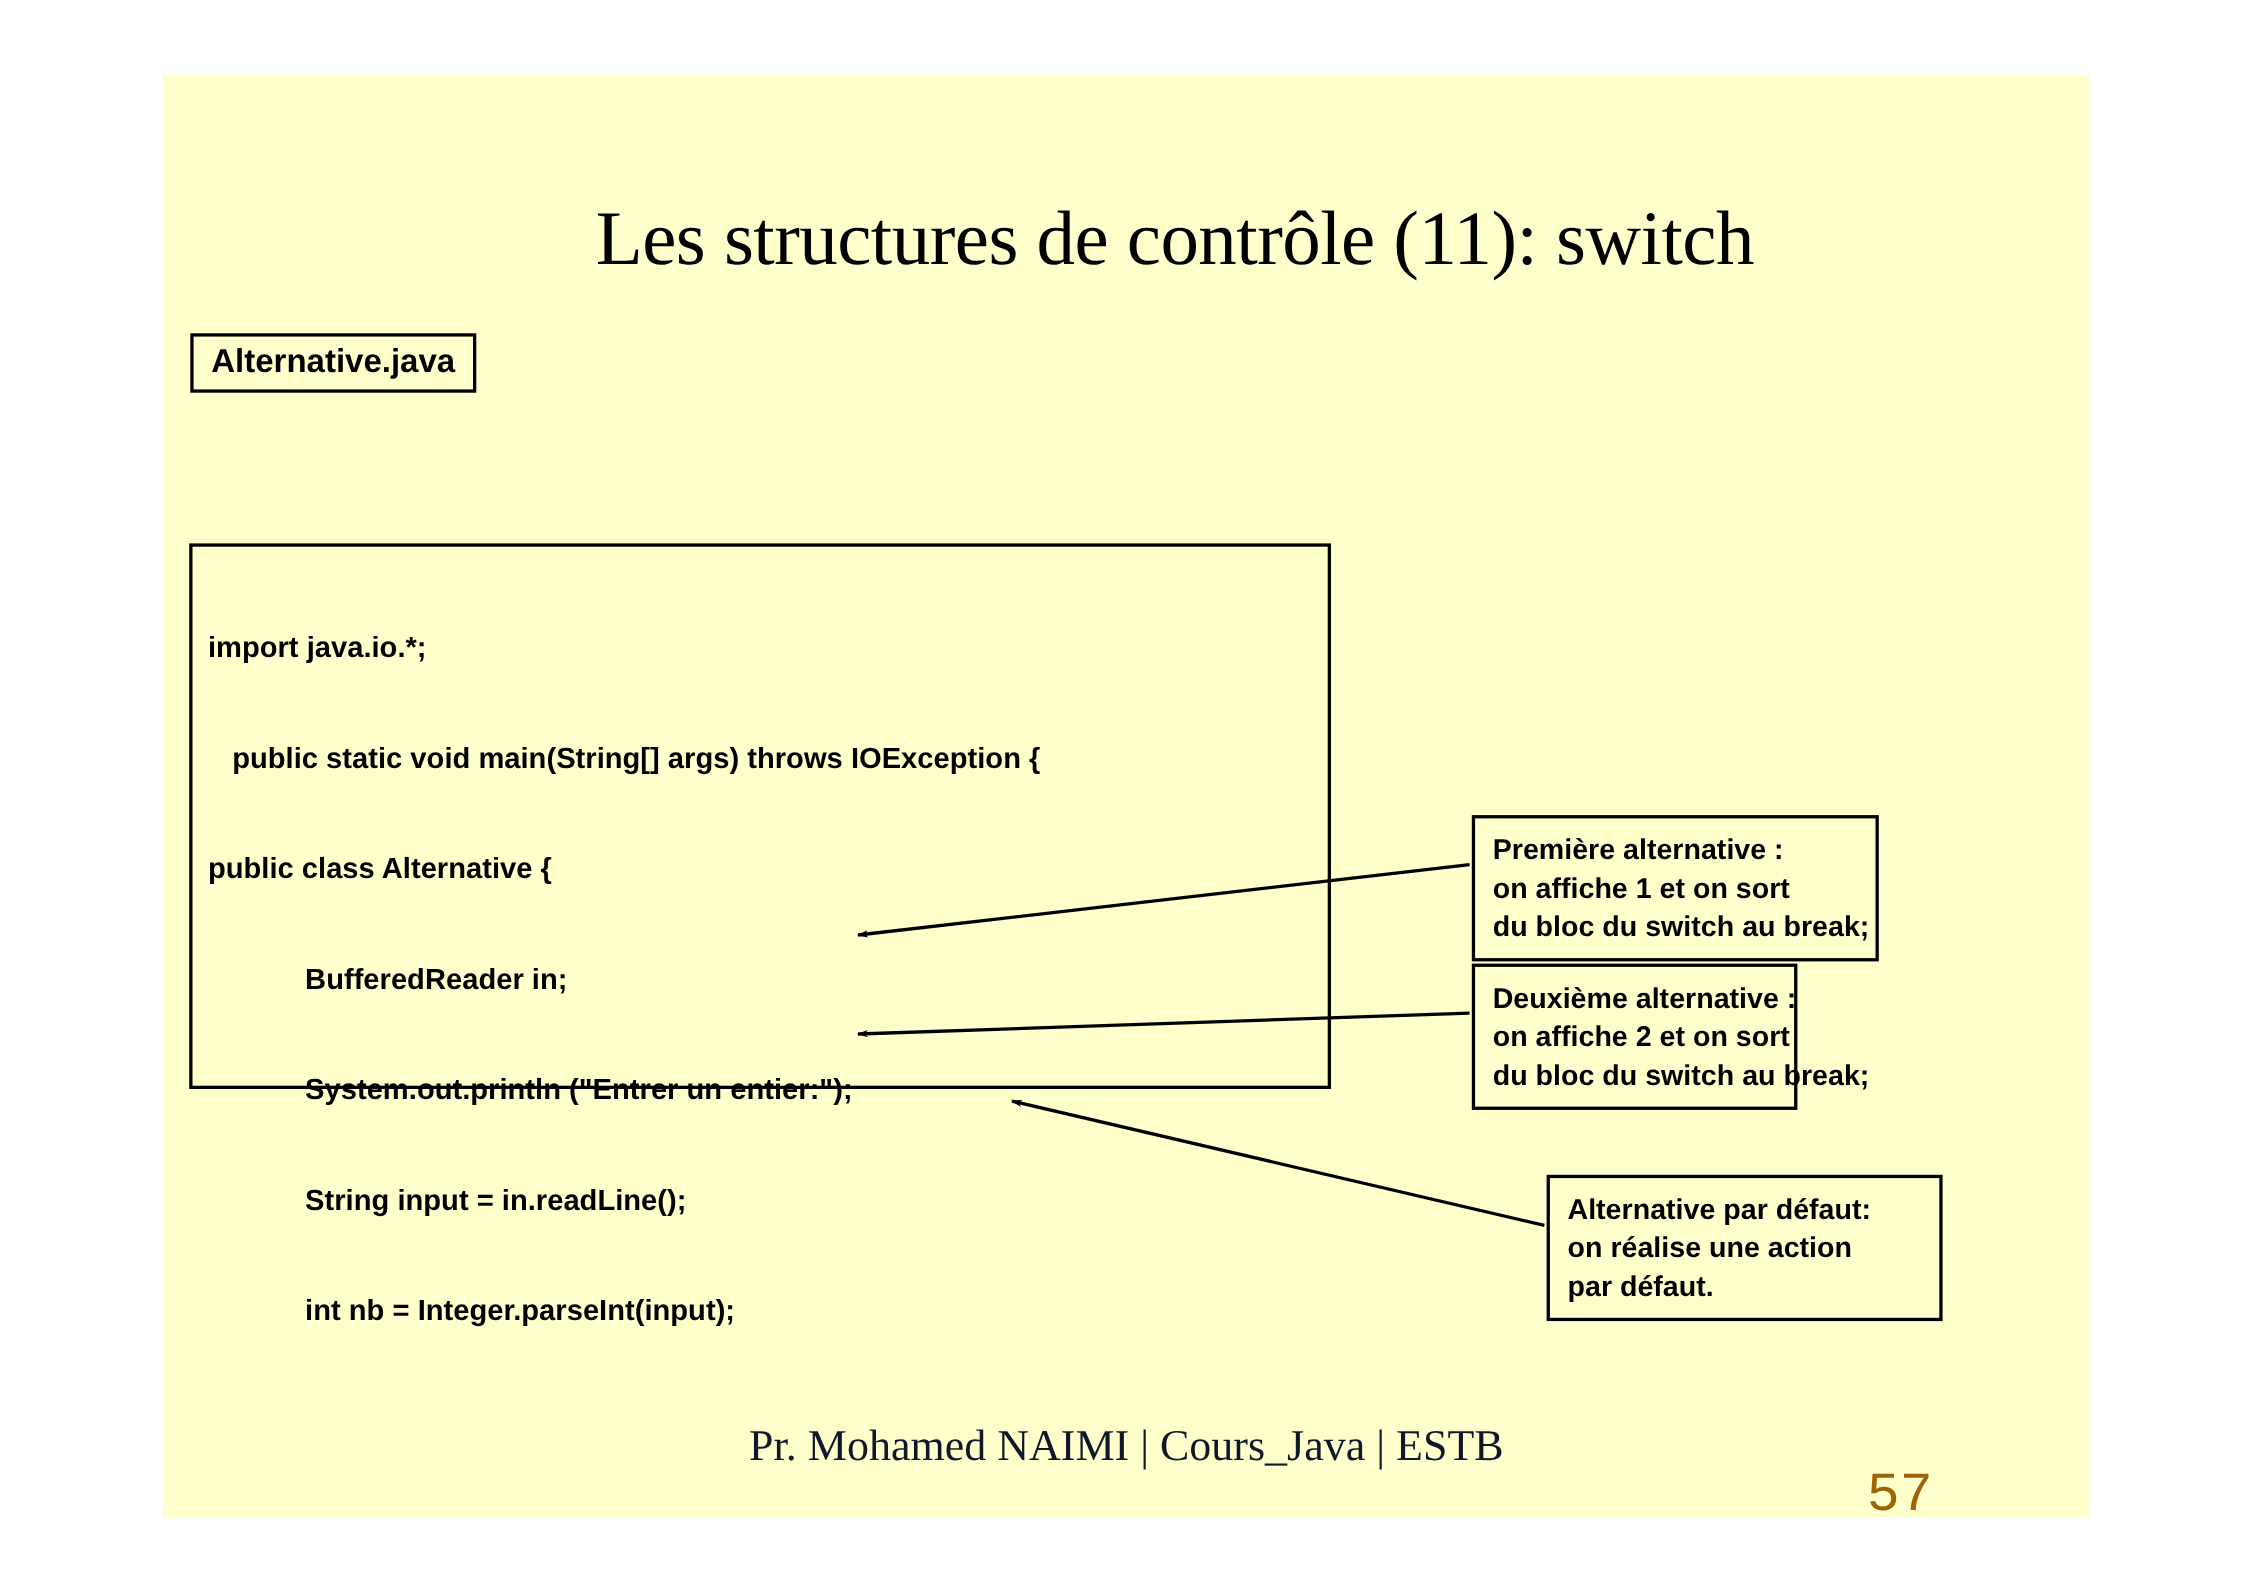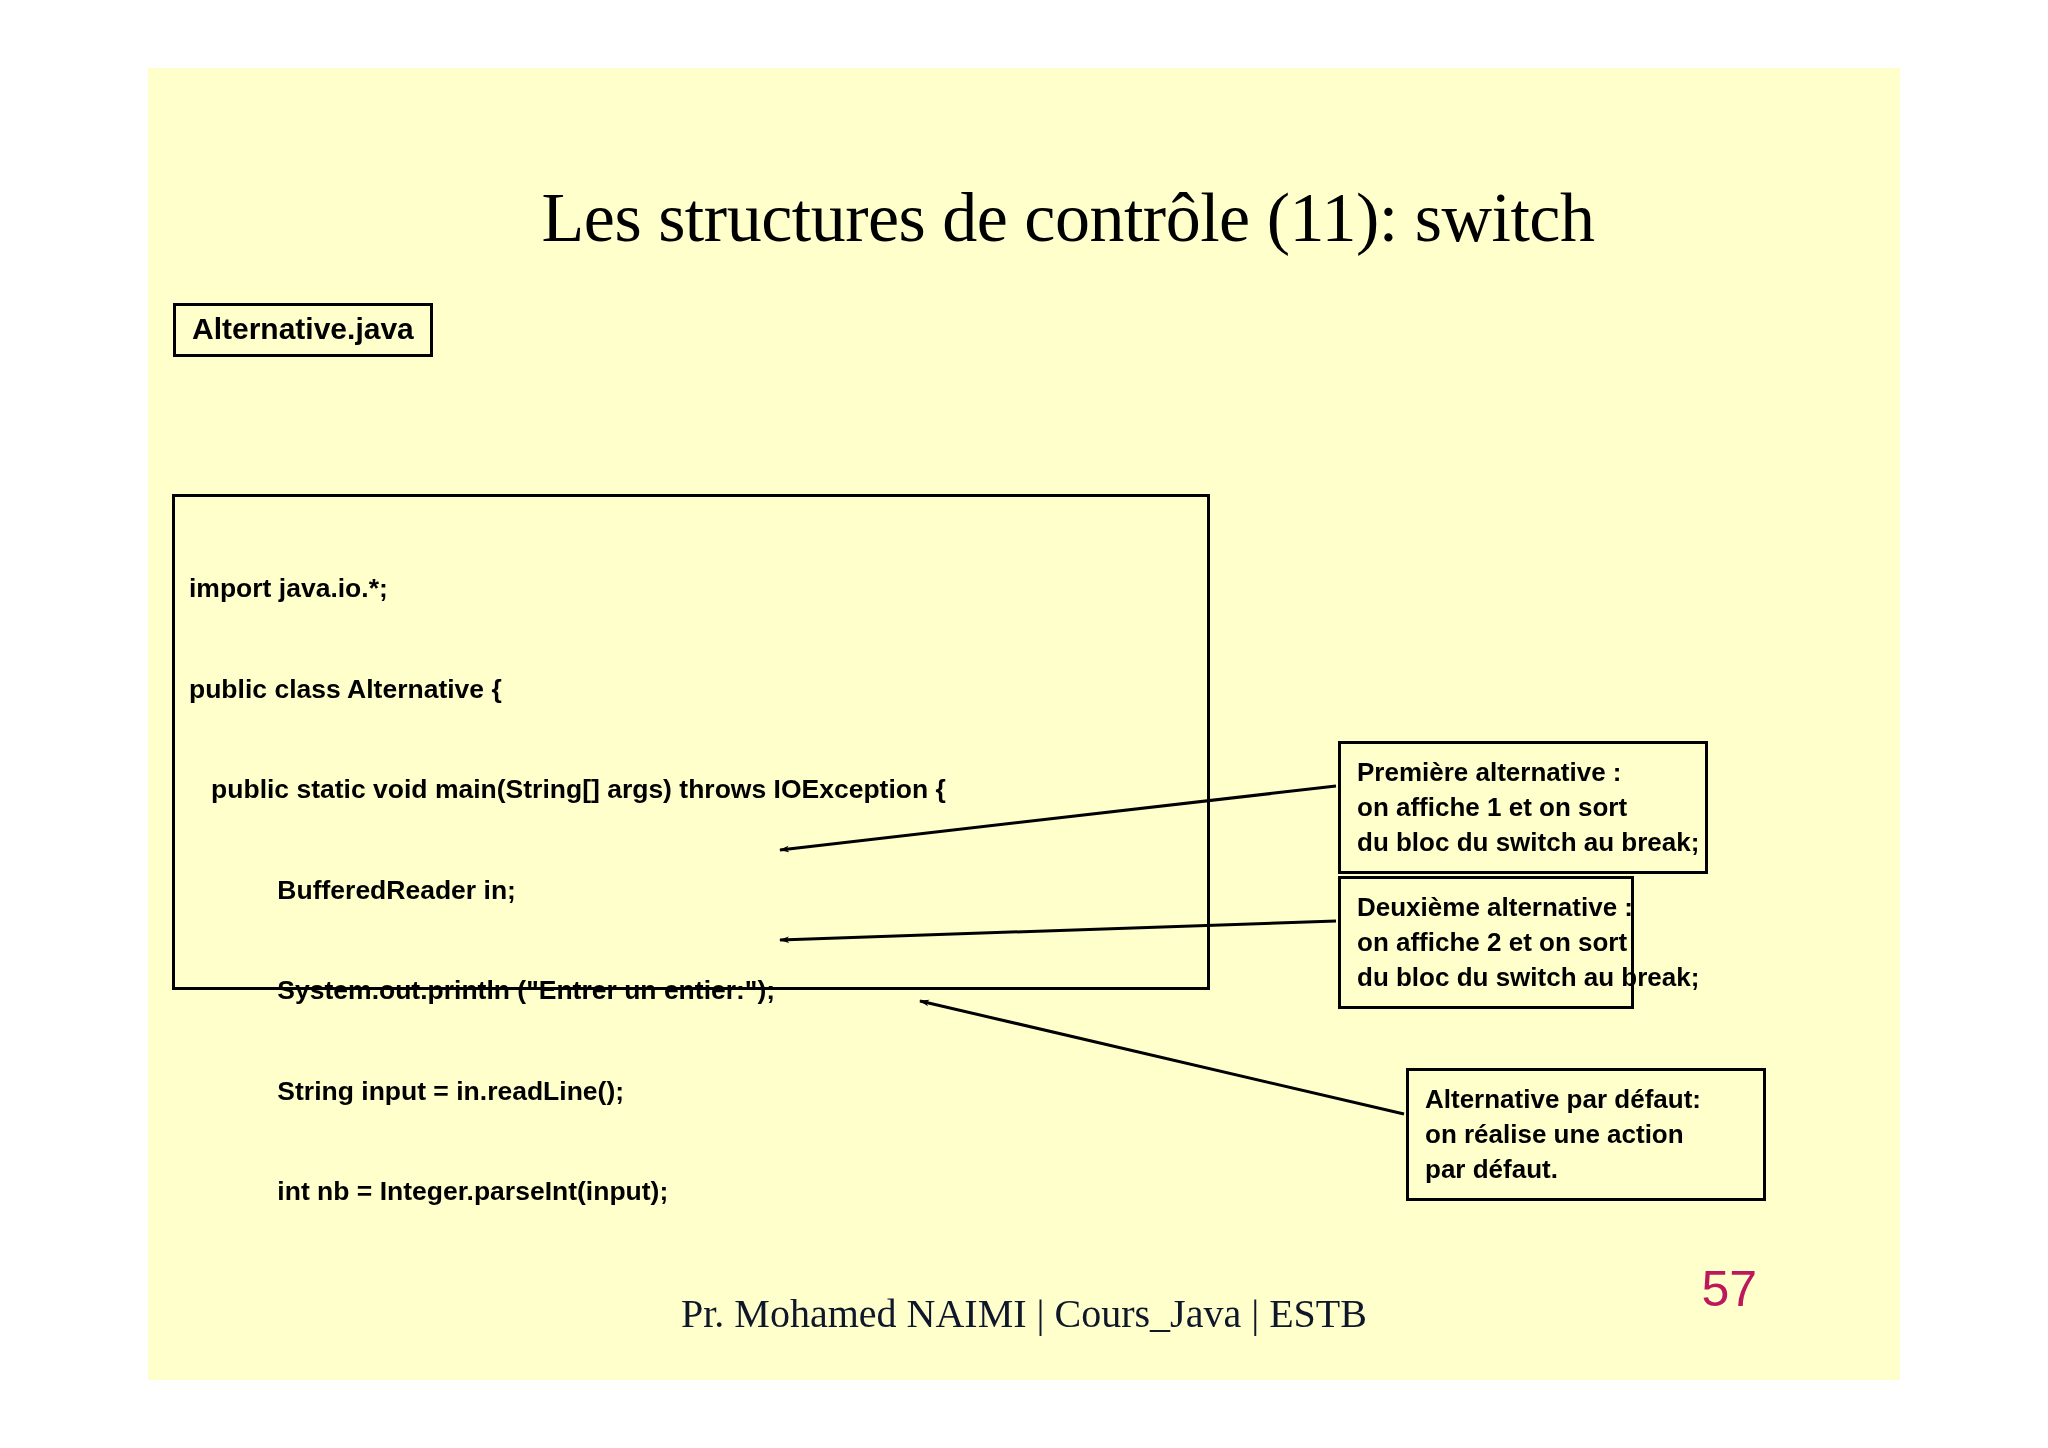--- a/index.html
+++ b/index.html
@@ -117,42 +117,42 @@
     width: 1752px;
     text-align: center;
     font-family: "Liberation Serif", serif;
     font-size: 40px;
     color: #0f172a;
     white-space: nowrap;
   }
   #page-number {
     position: absolute;
     right: 143px;
-    top: 1192px;
-    font-family: Liberation Sans, sans-serif;
+    top: 1264px;
+    font-family: Liberation Mono, monospace;
     font-size: 50px;
-    color: #be185d;
+    color: #a16207;
   }
 </style>
 </head>
 <body>
 
 <div id="slide">
 
   <div id="slide-title">Les structures de contrôle (11): switch</div>
 
   <div id="filename-box">
     <span>Alternative.java</span>
   </div>
 
   <div id="code-box">
     <div id="code-lines">
       <span class="ln">import java.io.*;</span>
+      <span class="ln">   public static void main(String[] args) throws IOException {</span>
       <span class="ln">public class Alternative {</span>
-      <span class="ln">   public static void main(String[] args) throws IOException {</span>
       <span class="ln">            BufferedReader in;</span>
       <span class="ln">            System.out.println ("Entrer un entier:");</span>
       <span class="ln">            String input = in.readLine();</span>
       <span class="ln">            int nb = Integer.parseInt(input);</span>
       <span class="ln"></span>
       
       
       
       
       

